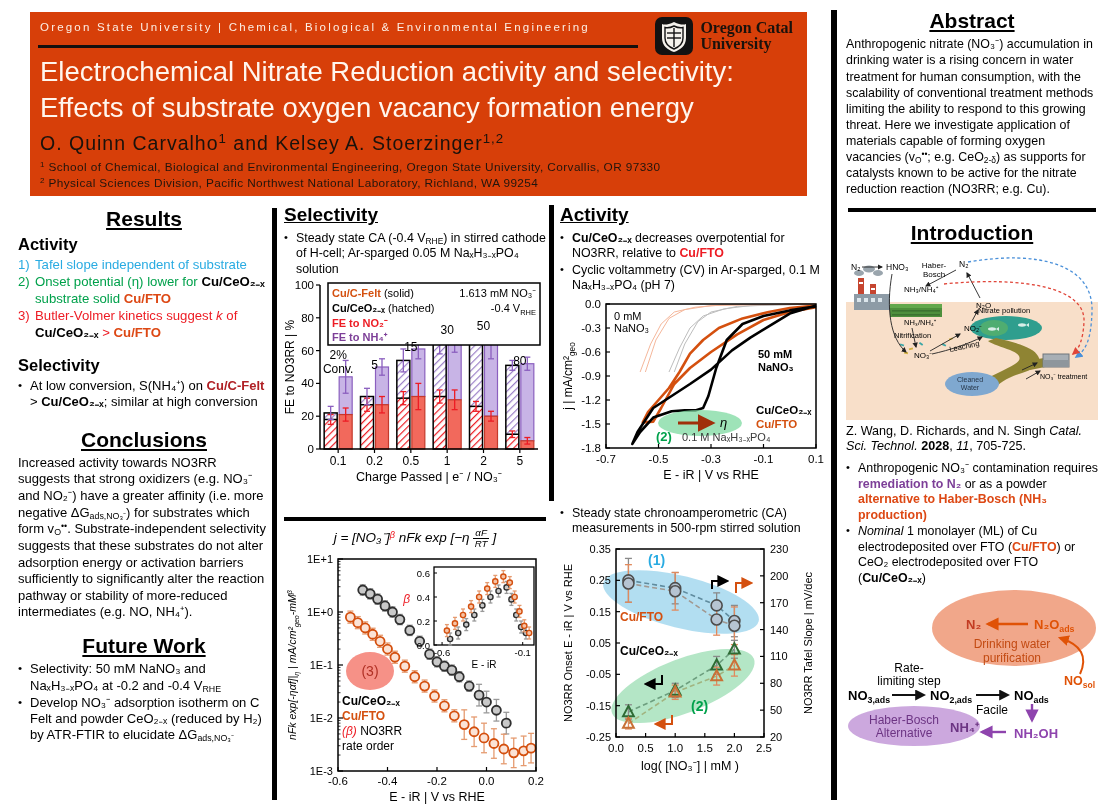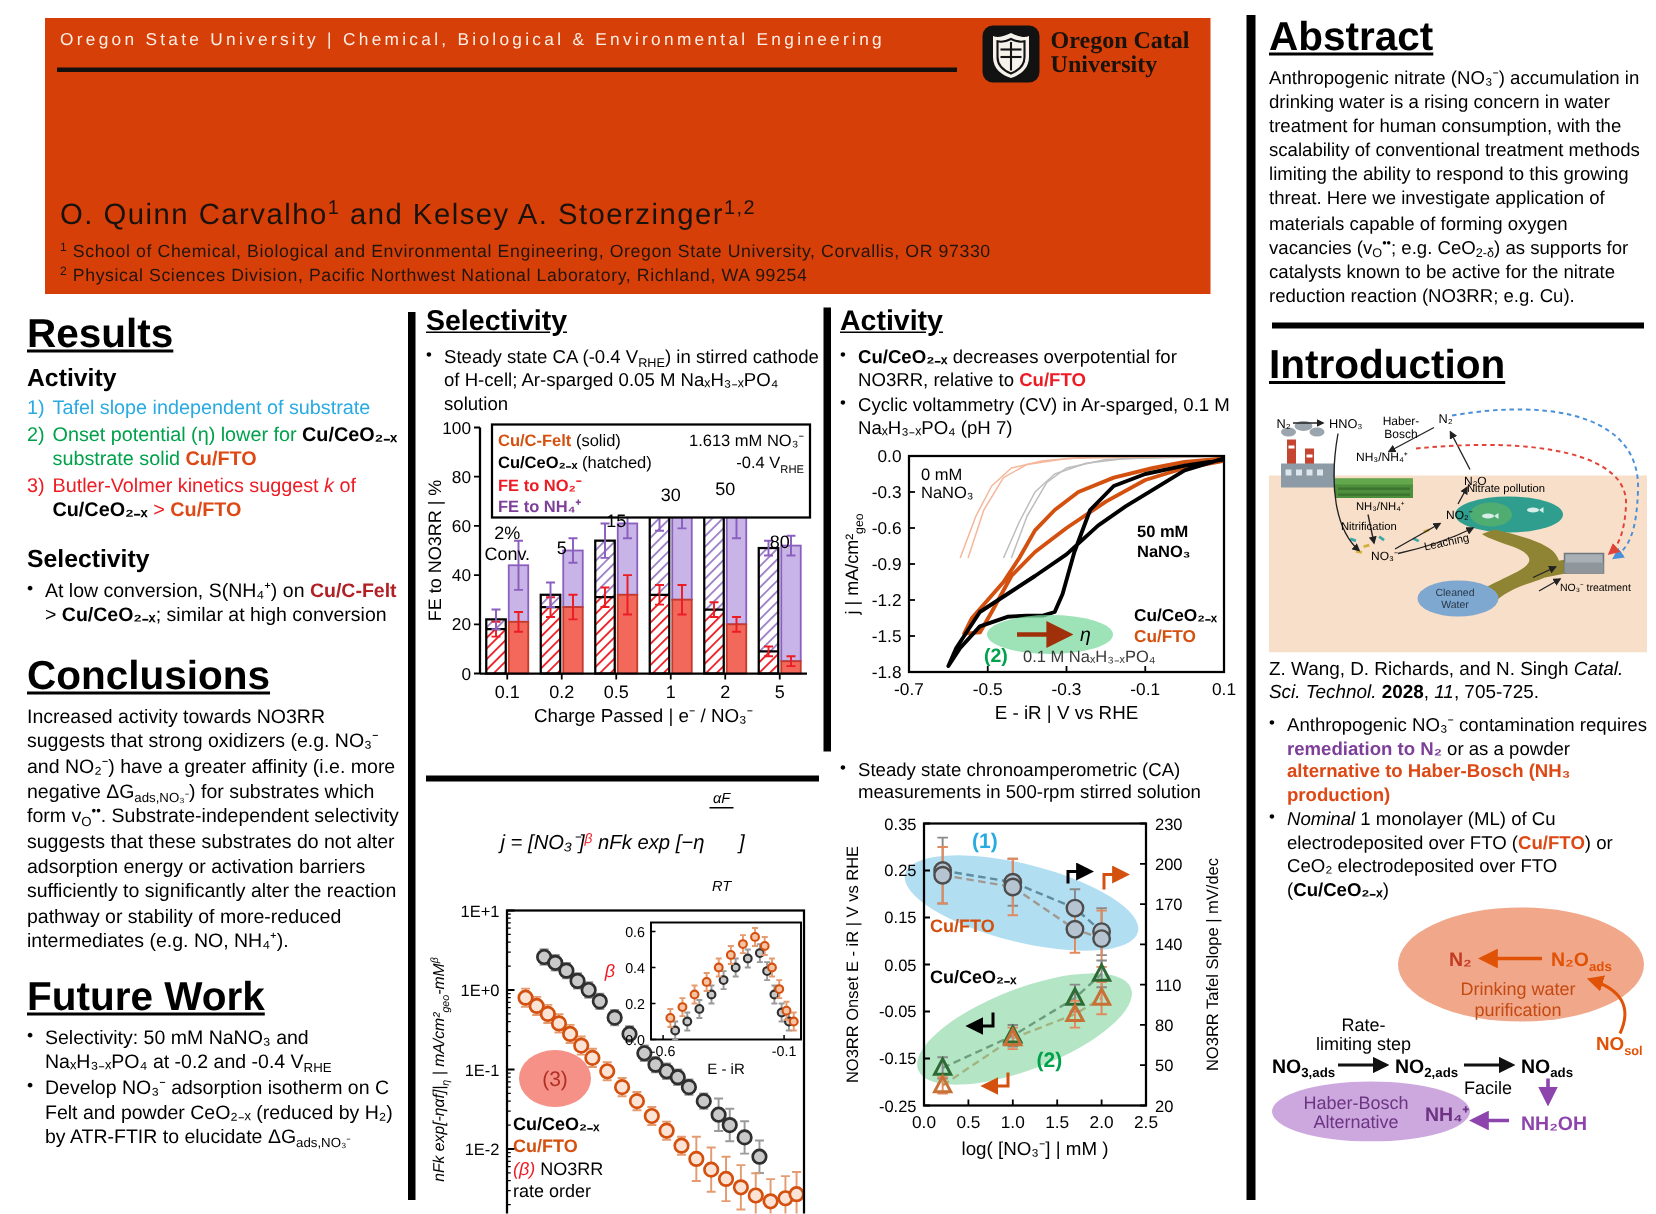--- a/index.html
+++ b/index.html
@@ -21,31 +21,31 @@
   .authors{left:10px;top:120px;color:#1A120C;font-size:19.5px;letter-spacing:1px;}
   .affil{left:10px;color:#21150D;font-size:11.8px;letter-spacing:0.4px;white-space:nowrap;}
   
   .vdiv,.hbar{background:#000;}
   
   .col{line-height:1.25;}
   #col1{left:18px;top:206px;width:252px;}
   #col2{left:284px;top:203px;width:262px;}
   #col3{left:560px;top:203px;width:266px;}
   #colR{left:846px;top:8px;width:252px;}
-  .h-big{font-size:27px;font-weight:bold;text-decoration:underline;margin:0 0 2px 0;}
+  .h-big{font-size:21px;font-weight:bold;text-decoration:underline;margin:0 0 2px 0;text-align:center;}
   .h-med{font-size:16.5px;font-weight:bold;margin:6px 0 2px 0;}
   .h-col{font-size:19px;font-weight:bold;text-decoration:underline;margin:0 0 4px 0;}
   .txt{font-size:13px;}
   .txt-s{font-size:12.4px;}
   .item{padding-left:17px;position:relative;font-size:13.2px;margin:1px 0;}
   .item .num{position:absolute;left:0;}
   .bullet{padding-left:12px;position:relative;margin:1px 0;}
   .bullet:before{content:"•";position:absolute;left:0;top:0;font-size:90%;}
   .equation{font-size:13.5px;text-align:center;margin:4px 0 2px 0;}
-  .frac{display:inline-flex;flex-direction:column;vertical-align:middle;text-align:center;font-size:72%;line-height:1.05;gap:48px;}
+  .frac{display:inline-flex;flex-direction:column;vertical-align:middle;text-align:center;font-size:72%;line-height:1.05;}
   .frac > span:first-child{border-bottom:1px solid #000;padding:0 2px;}
   .citation{font-size:12.6px;margin:4px 0 6px 0;}
   svg{font-family:"Liberation Sans",sans-serif;display:block;}
   .chart{margin-top:4px;}
 </style>
 </head>
 <body>
 
 <div id="header" class="abs">
   <div class="abs eyebrow">Oregon State University | Chemical, Biological &amp; Environmental Engineering</div>
@@ -56,20 +56,24 @@
       <path d="M20 6 C14 9 10 9 8 8 L8 22 C8 30 14 34 20 36 C26 34 32 30 32 22 L32 8 C30 9 26 9 20 6 Z" fill="#F5F2EC"></path>
       <path d="M20 10 C16 12 13 12 11 11.5 L11 22 C11 28 15 31 20 33 C25 31 29 28 29 22 L29 11.5 C27 12 24 12 20 10 Z" fill="none" stroke="#121212" stroke-width="1.4"></path>
       <line x1="13" y1="17" x2="27" y2="17" stroke="#121212" stroke-width="1.4"></line>
       <line x1="13" y1="22" x2="27" y2="22" stroke="#121212" stroke-width="1.4"></line>
       <line x1="20" y1="12" x2="20" y2="31" stroke="#121212" stroke-width="1.4"></line>
     </svg>
     <div class="logo-text">
       <div>Oregon Catal</div>
       <div>University</div>
     </div>
+  </div>
+  <div class="abs title">
+    <div>Electrochemical Nitrate Reduction activity and selectivity:</div>
+    <div>Effects of substrate oxygen  vacancy  formation energy</div>
   </div>
   <div class="abs authors">O. Quinn Carvalho<sup>1</sup> and Kelsey A. Stoerzinger<sup>1,2</sup></div>
   <div class="abs affil" style="top:148px;"><sup>1</sup> School of Chemical, Biological and Environmental Engineering, Oregon State University,  Corvallis, OR 97330</div>
   <div class="abs affil" style="top:164px;"><sup>2</sup> Physical Sciences Division, Pacific Northwest National Laboratory,  Richland, WA  99254</div>
 </div>
 
 <div class="abs vdiv" style="left:272px;top:208px;width:5px;height:592px;"></div>
 <div class="abs vdiv" style="left:549px;top:205px;width:5px;height:296px;"></div>
 <div class="abs vdiv" style="left:831px;top:10px;width:6px;height:790px;"></div>
 <div class="abs hbar" style="left:284px;top:517px;width:262px;height:4px;"></div>

